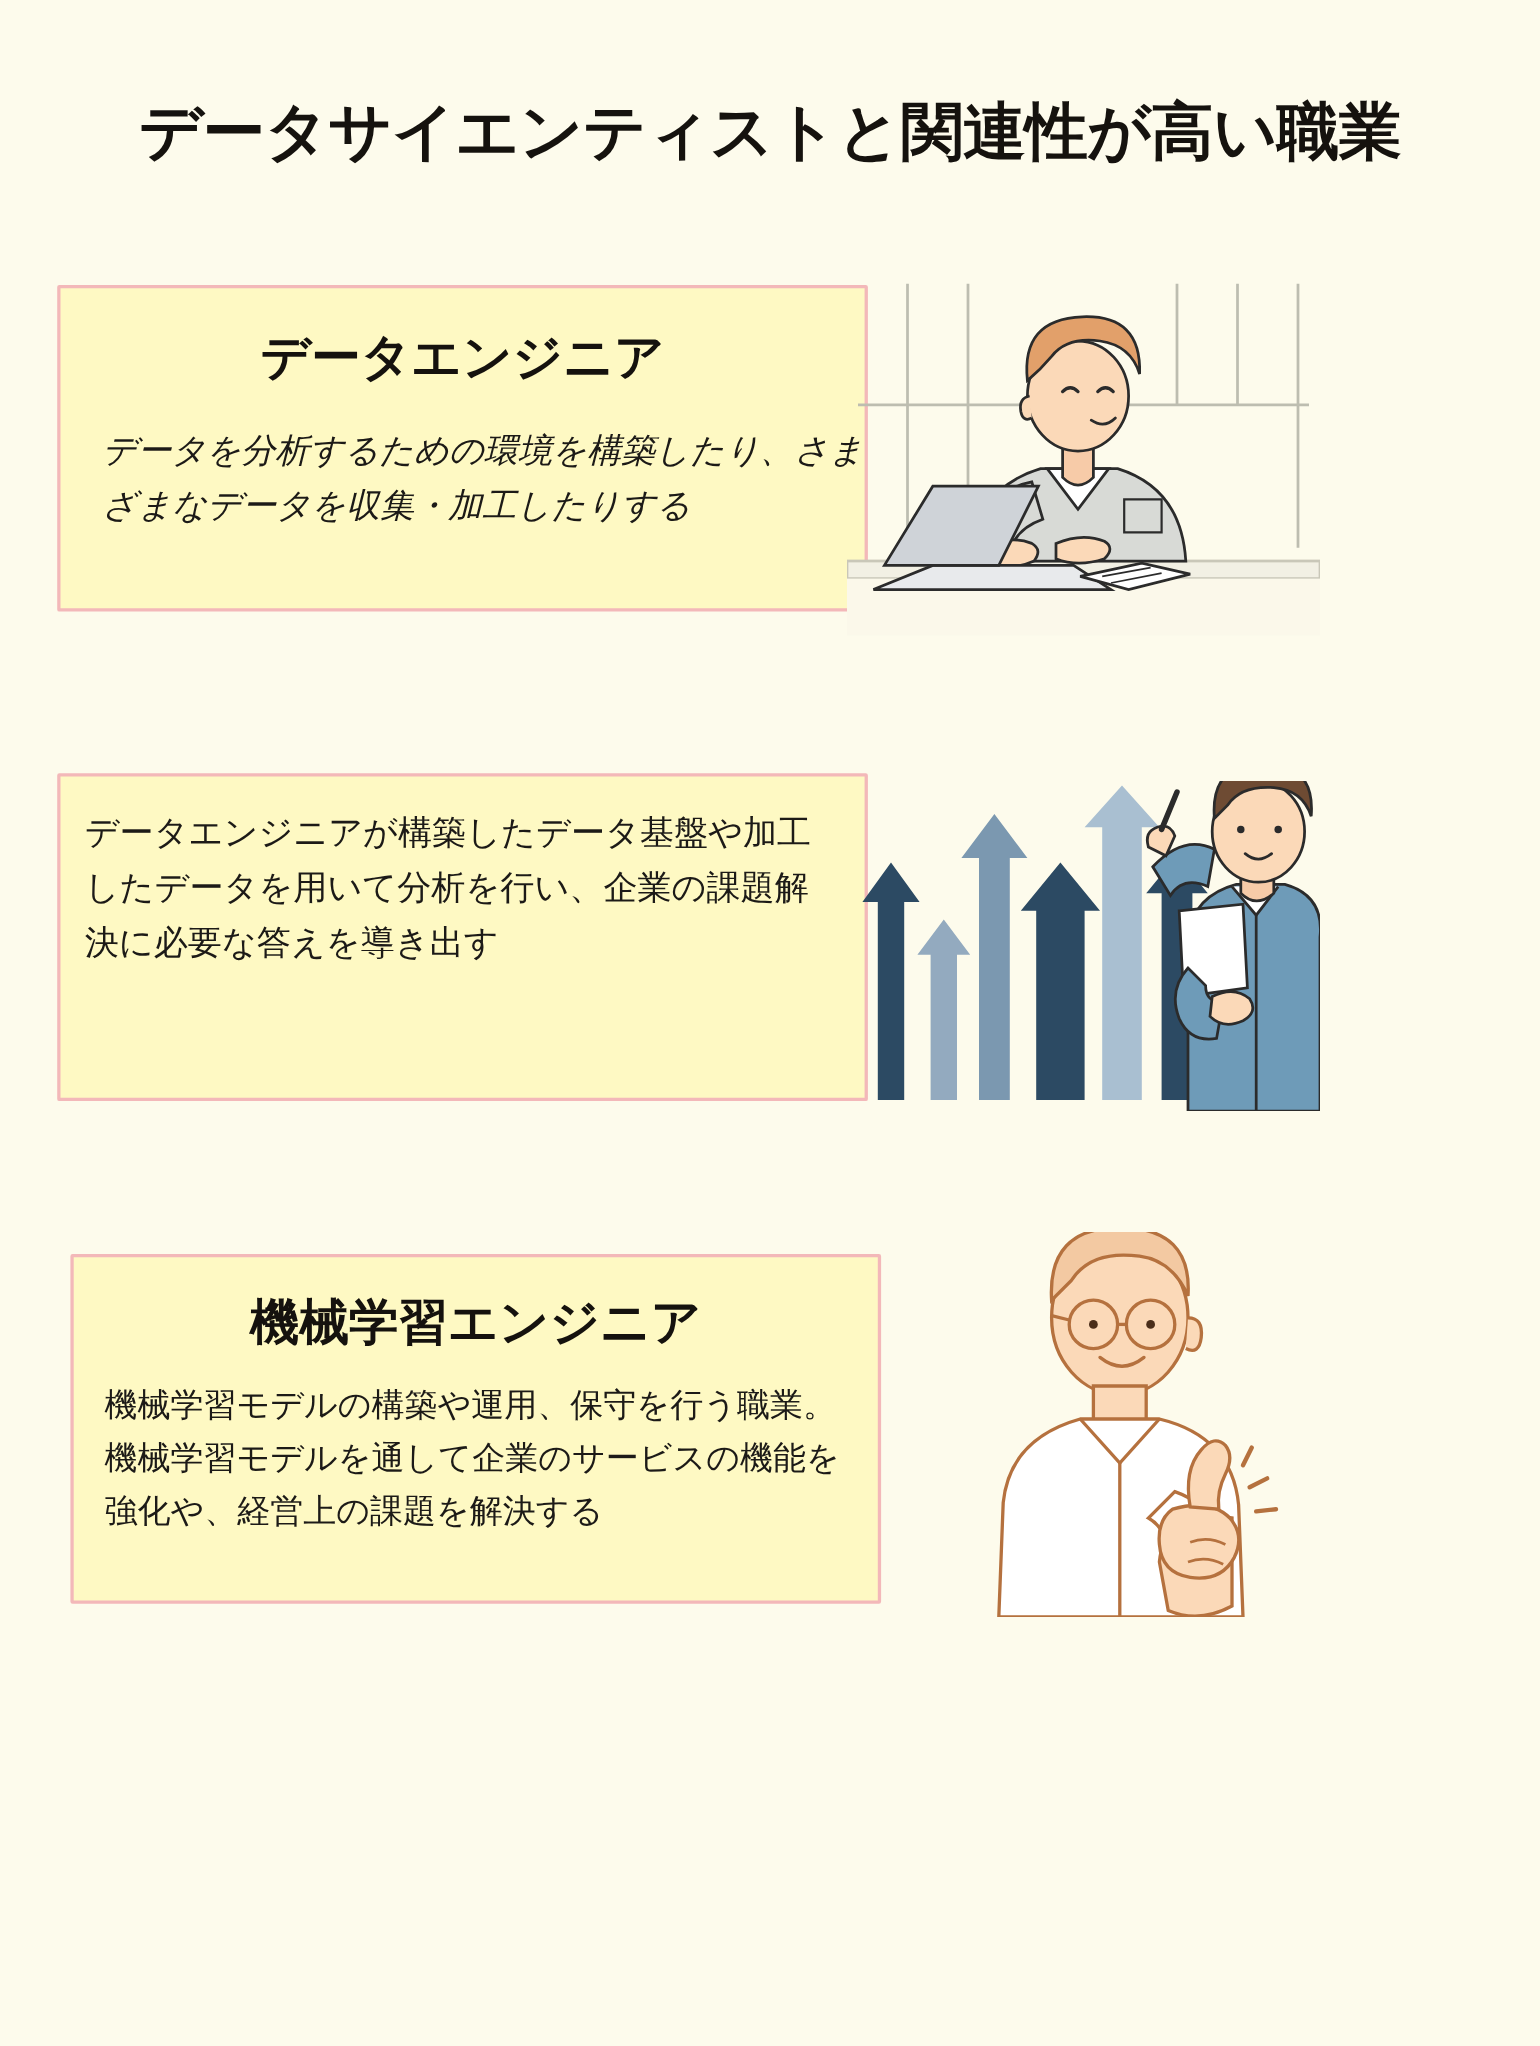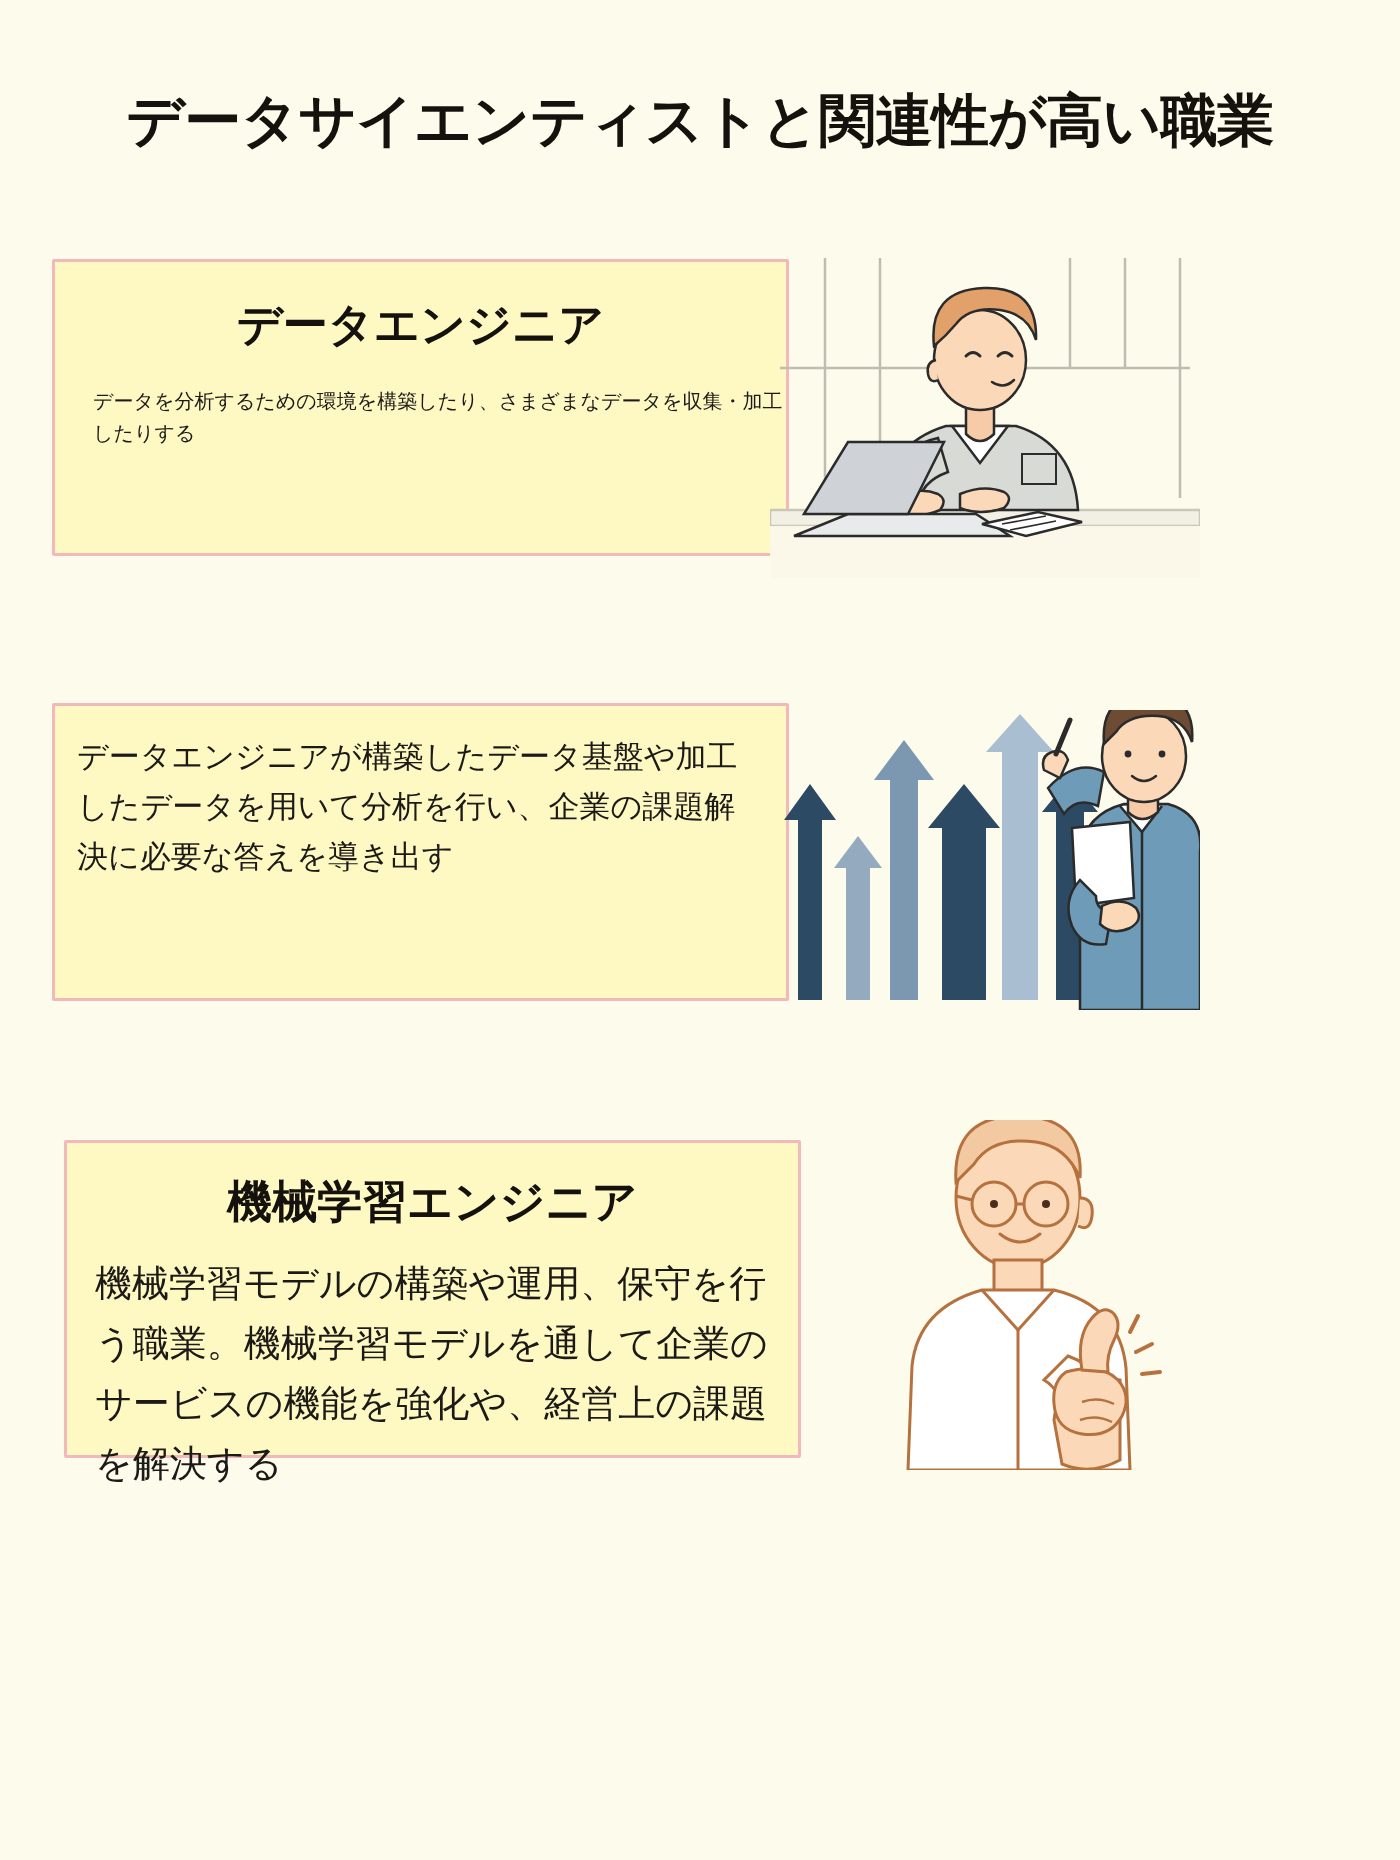--- a/index.html
+++ b/index.html
@@ -40,31 +40,31 @@
   }
   .card-body{
     color:#1C1A17;
     line-height:1.62;
     font-weight:400;
   }
 
   
   #card-1{left:52px;top:259px;width:737px;height:297px;}
   #card-1 .card-heading{font-size:45px;margin-top:37px;}
-  #card-1 .card-body{font-size:20px;margin:34px 0 0 38px;}
+  #card-1 .card-body{font-size:31px;margin:34px 0 0 38px;font-style:italic;}
 
   
   #card-2{left:52px;top:703px;width:737px;height:298px;}
   #card-2 .card-heading{font-size:45px;margin-top:32px;}
   #card-2 .card-body{font-size:31px;margin:26px 0 0 22px;padding-right:30px;}
 
   
   #card-3{left:64px;top:1140px;width:737px;height:318px;}
   #card-3 .card-heading{font-size:45px;margin-top:33px;}
-  #card-3 .card-body{font-size:37px;margin:26px 0 0 28px;padding-right:12px;}
+  #card-3 .card-body{font-size:30px;margin:26px 0 0 28px;padding-right:12px;}
 
   
   .illus{position:absolute;}
   #illus-1{left:770px;top:248px;width:430px;height:330px;}
   #illus-2{left:780px;top:710px;width:420px;height:300px;}
   #illus-3{left:830px;top:1120px;width:360px;height:350px;}
 </style>
 </head>
 <body>
 

